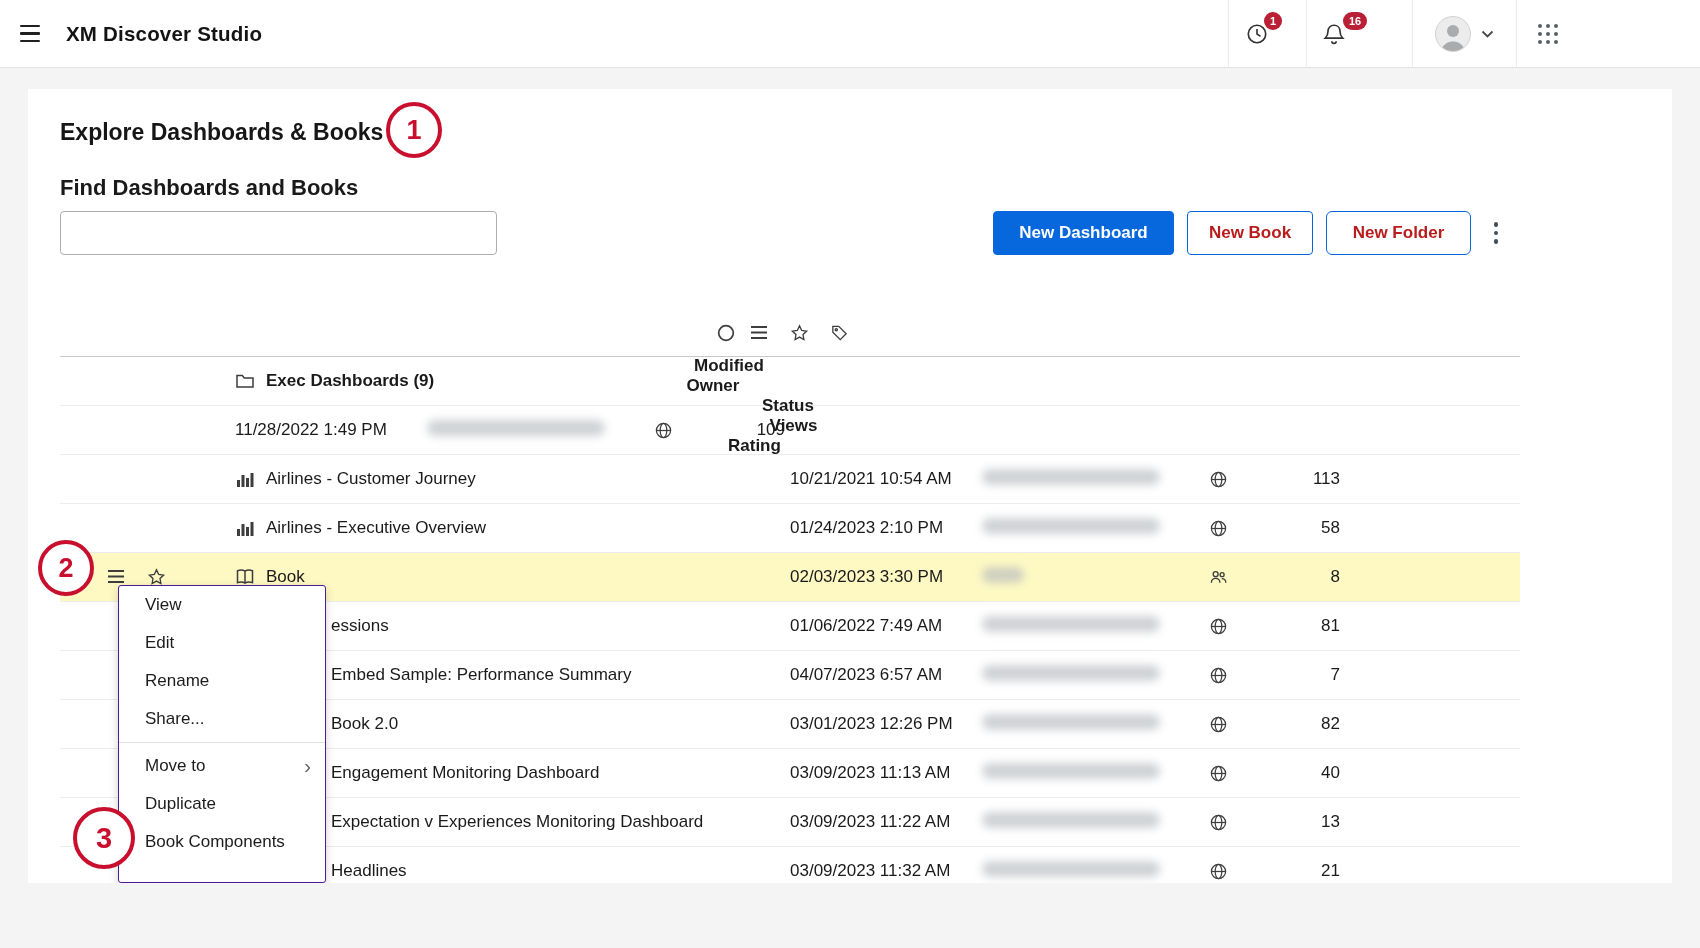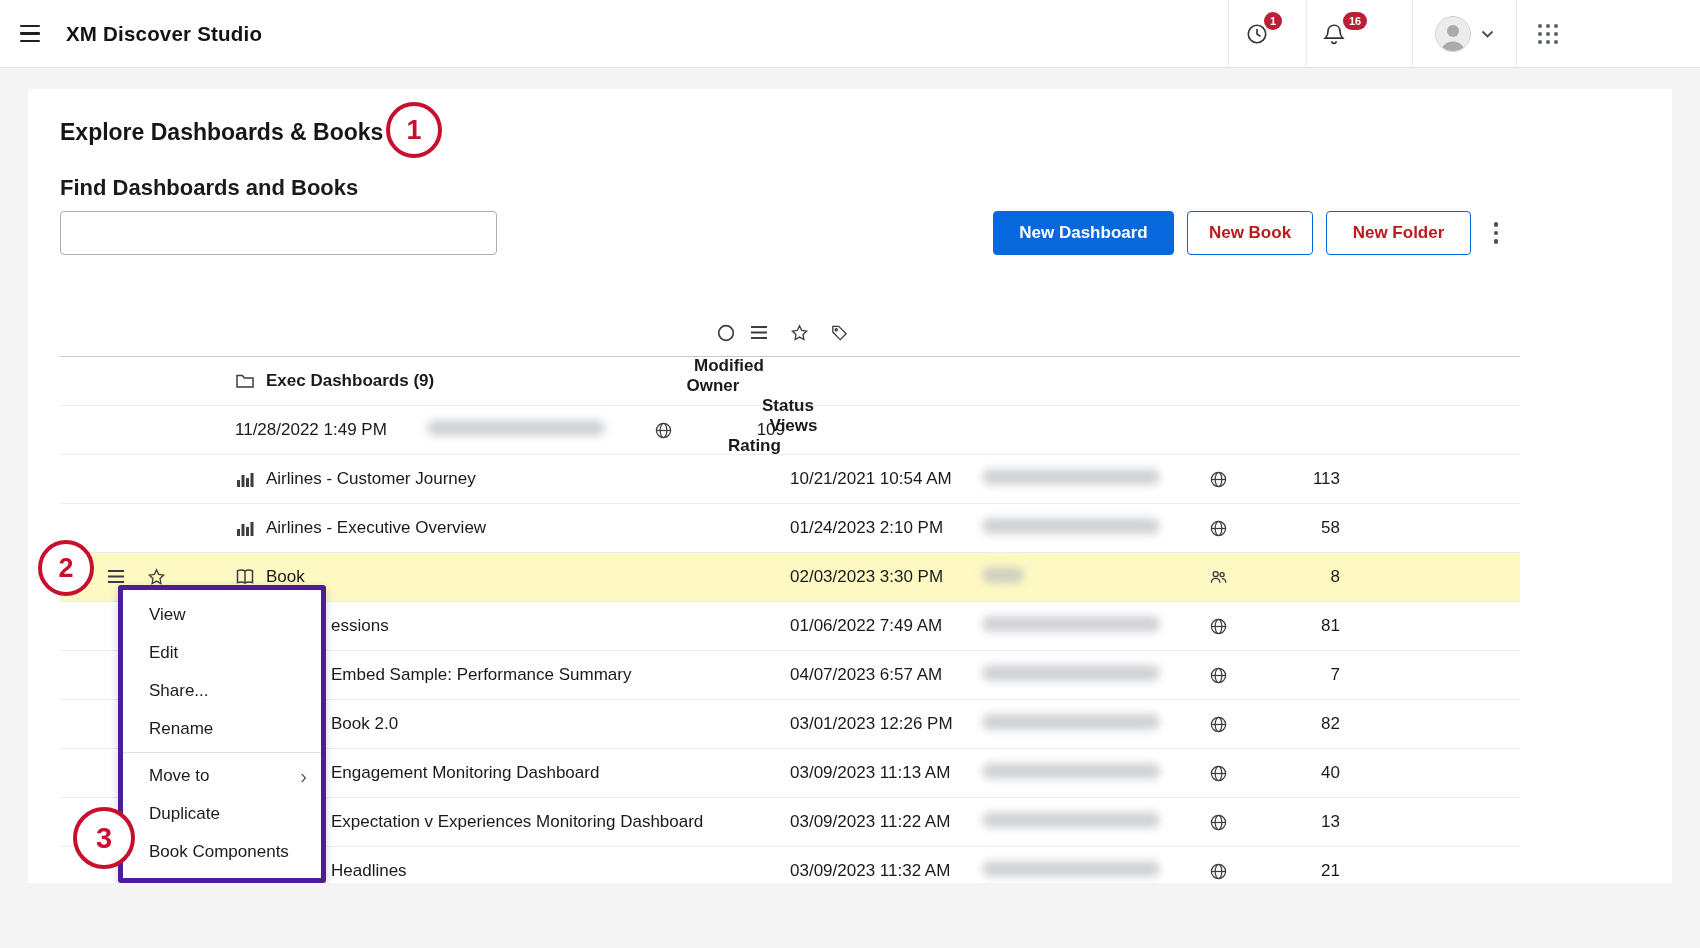--- a/index.html
+++ b/index.html
@@ -57,21 +57,21 @@
     border: 1px solid #adadad; border-radius: 4px; font-size: 17px; padding: 0 12px;
     font-family: inherit; background: #fff;
   }
   .actions { position: absolute; top: 122px; left: 965px; display: flex; align-items: center; gap: 13px; }
   .btn {
     height: 44px; border-radius: 4px; font-size: 17px; font-weight: 700;
     font-family: inherit; cursor: pointer; padding: 0 20px; white-space: nowrap;
   }
   .btn.primary { background: #0768dd; color: #fff; border: 1px solid #0768dd; width: 181px; }
   .btn.outline { background: #fff; color: #b91c1c; border: 1px solid #0768dd; }
-  .btn.bk { width: 126px; } .btn.fl { width: 145px; }
+  .btn.bk { width: 126px; } .btn.fl { width: 145px; border-radius: 6px; }
   .kebab { width: 24px; height: 44px; background: none; border: none; cursor: pointer; display: flex; flex-direction: column; align-items: center; justify-content: center; gap: 4px; }
   .kebab i { width: 4.5px; height: 4.5px; border-radius: 50%; background: #444d53; }
 
   
   .table { position: absolute; left: 32px; top: 220px; width: 1460px; }
   .thead, .row { display: flex; align-items: center; }
   .thead { height: 48px; border-bottom: 1px solid #c9c9c9; font-weight: 700; font-size: 17px; flex-direction: column; }
   .row { height: 49px; border-bottom: 1px solid #ececec; font-size: 17px; }
   .cell.lead { width: 175px; position: relative; height: 100%; flex: none; }
   .cell.name { flex: 1 1 auto; min-width: 0; display: flex; align-items: center; overflow: hidden; white-space: nowrap; }
@@ -91,22 +91,22 @@
   .row-ctrl { display: none; position: absolute; top: 50%; transform: translateY(-50%); cursor: pointer; }
   .row.selected .row-ctrl { display: inline-flex; }
   .rc-lines { left: 48px; } .rc-star { left: 87px; }
   .row.occluded .cell.name { padding-left: 96px; }
   .blur-bar { display: inline-block; width: 178px; height: 16px; border-radius: 8px; background: #b6babf; filter: blur(4px); opacity: .65; }
   .row.selected .blur-bar { width: 42px; }
 
   
   .context-menu {
     position: absolute; left: 90px; top: 496px; width: 208px; height: 298px;
-    background: #fff; border: 5px solid #4c1d95; border-radius: 3px;
-    box-shadow: 0 3px 10px rgba(0,0,0,.18); z-index: 50; padding-top: 6px; overflow: hidden;
+    background: #fff; border: 1px solid #4c1d95; border-radius: 3px;
+    box-shadow: 0 3px 10px rgba(0,0,0,.18); z-index: 50; padding-top: 0; overflow: hidden;
   }
   .menu-item {
     height: 38px; display: flex; align-items: center; padding: 0 14px 0 26px;
     font-size: 17px; color: #1c1c1c; cursor: pointer; justify-content: space-between;
   }
   .mi-chevron { color: #5e5e5e; font-size: 20px; line-height: 1; }
   .menu-divider { height: 1px; background: #e0e0e0; margin: 4px 0; }
 
   
   .annotation {
@@ -532,25 +532,25 @@
     <div class="context-menu">
         <div class="menu-item">
     <span class="mi-label">View</span>
 
   </div>
         <div class="menu-item">
     <span class="mi-label">Edit</span>
 
   </div>
         <div class="menu-item">
+    <span class="mi-label">Rename</span>
+
+  </div>
+        <div class="menu-item">
     <span class="mi-label">Share...</span>
-
-  </div>
-        <div class="menu-item">
-    <span class="mi-label">Rename</span>
 
   </div>
         <div class="menu-divider"></div>
         <div class="menu-item">
     <span class="mi-label">Move to</span>
     <span class="mi-chevron">›</span>
   </div>
         <div class="menu-item">
     <span class="mi-label">Duplicate</span>
 

